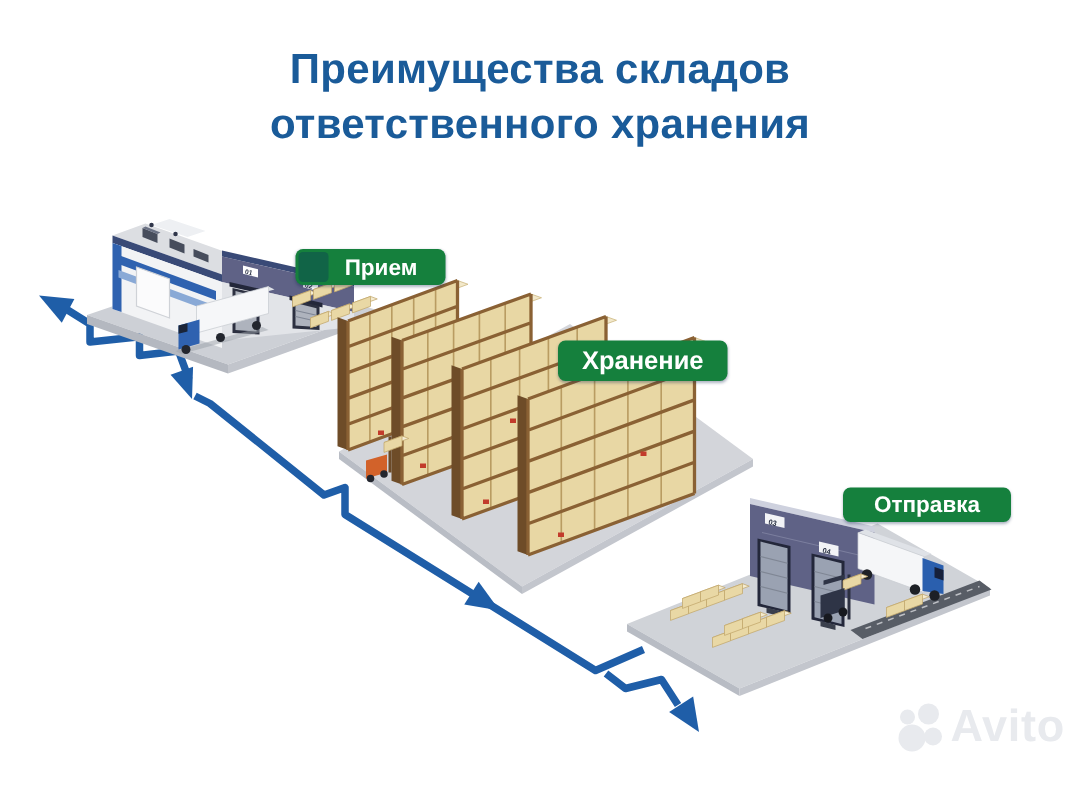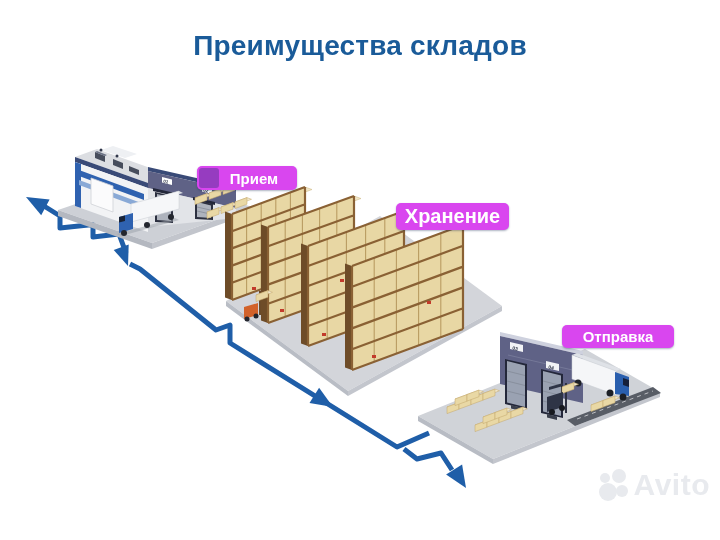--- a/index.html
+++ b/index.html
@@ -3,27 +3,27 @@
 <meta charset="utf-8">
 <style>
   html,body{margin:0;padding:0;background:#ffffff;}
   .canvas{position:relative;width:720px;height:508px;background:#ffffff;overflow:hidden;
           font-family:"Liberation Sans",sans-serif;}
   .title{position:absolute;top:27px;left:0;width:100%;text-align:center;
          font-size:28px;font-weight:bold;color:#1a5b99;line-height:37px;letter-spacing:.2px;z-index:4;}
   .layer{position:absolute;left:0;top:0;}
   .illus{position:absolute;z-index:2;}
   #arrow-layer{z-index:1;}
-  .pill{position:absolute;z-index:3;background:#d946ef;color:#ffffff;font-weight:bold;
+  .pill{position:absolute;z-index:3;background:#15803d;color:#ffffff;font-weight:bold;
         display:flex;align-items:center;justify-content:center;border-radius:5px;
         box-shadow:0 1px 2px rgba(20,40,80,.35);box-sizing:border-box;}
   #pill-reception{left:197px;top:166px;width:100px;height:24px;font-size:15px;padding-left:14px;}
   #pill-reception .chip{position:absolute;left:2px;top:2px;width:20px;height:20px;
         background:rgba(8,40,92,.32);border-radius:3px;}
-  #pill-storage{left:372px;top:203px;width:113px;height:27px;font-size:20px;margin-left:24px;}
+  #pill-storage{left:372px;top:227px;width:113px;height:27px;font-size:17px;}
   #pill-dispatch{left:533px;top:325px;width:112px;height:23px;font-size:15px;margin-left:29px;}
   .watermark{position:absolute;right:10px;bottom:6px;display:flex;align-items:center;gap:3px;
         z-index:5;color:#e8eaee;}
   .watermark .wm-text{font-size:30px;font-weight:bold;letter-spacing:.5px;}
   svg{display:block;}
 </style>
 </head>
 <body>
 
 <div class="canvas">
@@ -32,20 +32,21 @@
     <defs>
       <g id="crate">
         <polygon points="0,0 12,-4.4 16.5,-2.7 4.5,1.7" fill="#f4ebd1" stroke="#c2a76b" stroke-width="0.5"></polygon>
         <polygon points="0,0 12,-4.4 12,2.2 0,6.6" fill="#e9d8a5" stroke="#c2a76b" stroke-width="0.5"></polygon>
       </g>
     </defs>
   </svg>
 
   <div class="title">
     <div>Преимущества складов</div>
+    <div>ответственного хранения</div>
   </div>
 
   <svg id="arrow-layer" class="layer" width="720" height="540" viewBox="0 0 720 540">
     <g stroke="#1f5ea8" stroke-width="5" fill="none" stroke-linejoin="round">
       <path d="M44 206 L60 216 L60 228 L93 224.5 L93 237 L119 234 L126 253"></path>
       <path d="M130 264 L140 269 L216 330 L230 325 L230 343 L397 447 L429 433"></path>
       <path d="M404 449 L417 459 L441 453 L452 470"></path>
     </g>
     <g fill="#1f5ea8" stroke="none">
       <polygon points="26,197 49.6,199.4 41.2,215.2"></polygon>

